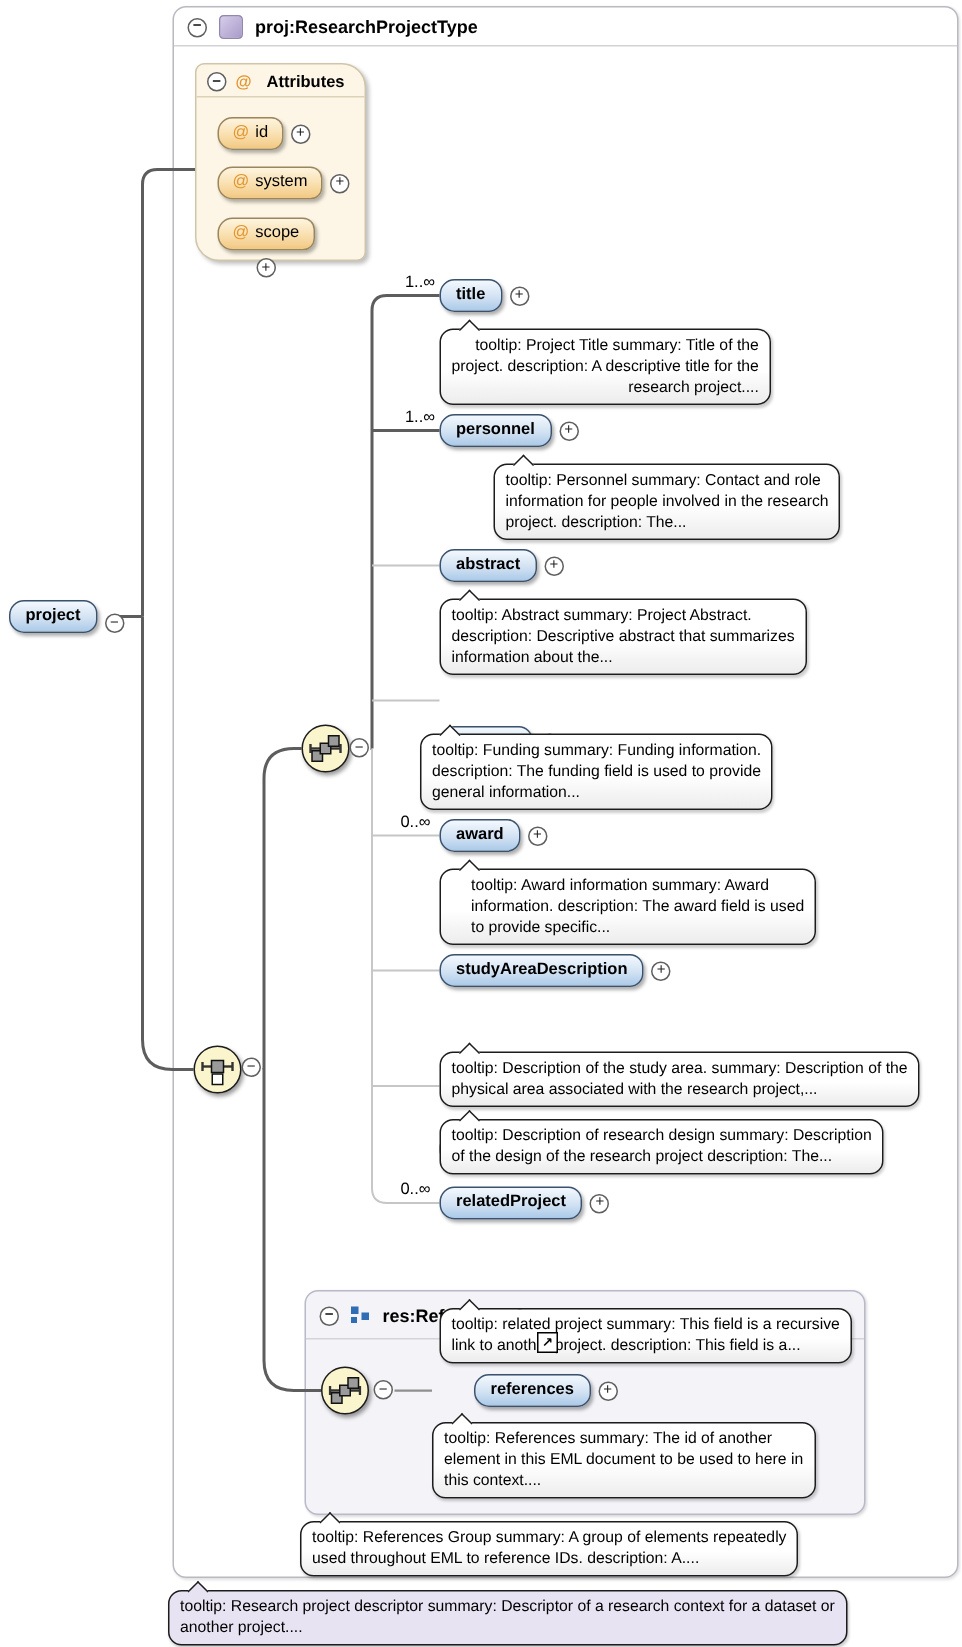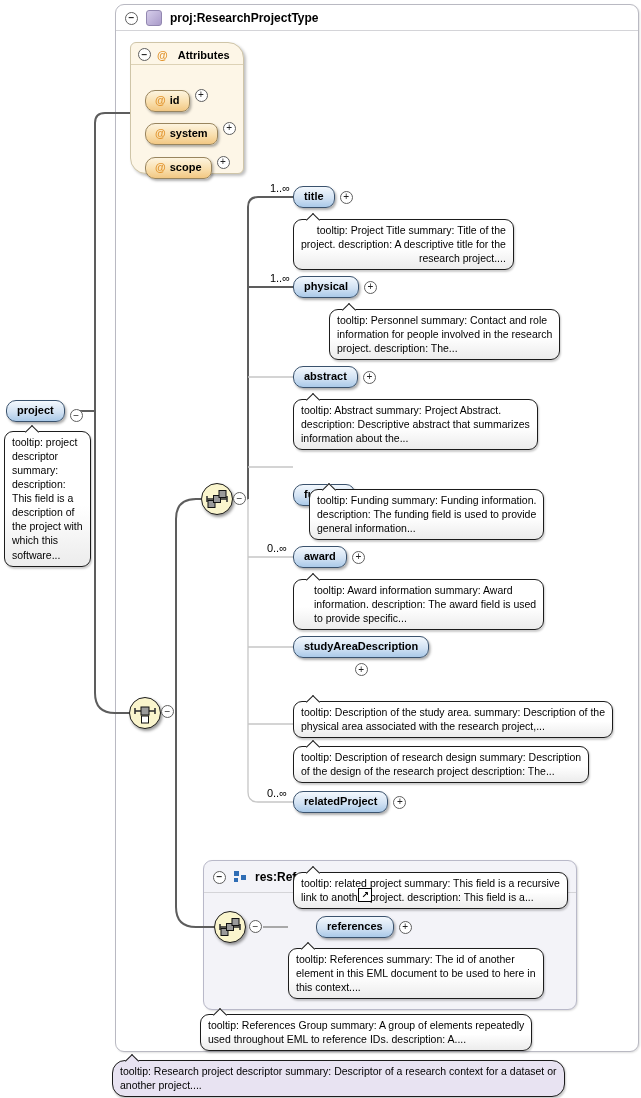--- a/index.html
+++ b/index.html
@@ -24,24 +24,24 @@
   #wires { position:absolute; left:0; top:0; z-index:2; }
   
   .row { position:absolute; display:flex; align-items:center; gap:5px; z-index:4; }
   .el-badge {
     display:inline-block; padding:3px 10px 4px; font-weight:bold; font-size:11px; line-height:1.2;
     background:linear-gradient(180deg,#f3f8fd 0%,#d2e2f3 55%,#aac9e8 100%);
     border:1px solid #3a526d; border-radius:10px 9px 9px 10px;
     box-shadow:1.5px 2px 2.5px rgba(0,0,0,.32); white-space:nowrap;
   }
   .attr-badge {
-    display:inline-block; padding:3px 9px 4px; font-weight:bold; font-size:11px; line-height:1.2;
+    display:inline-block; padding:3px 9px 4px; font-weight:normal; font-size:11px; line-height:1.2;
     background:linear-gradient(180deg,#fdf4df 0%,#f9dfae 55%,#f2c883 100%);
     border:1px solid #99855e; border-radius:10px 8px 8px 10px;
-    box-shadow:1.5px 2px 2.5px rgba(0,0,0,.3); white-space:nowrap;margin-top:12px;
+    box-shadow:1.5px 2px 2.5px rgba(0,0,0,.3); white-space:nowrap;
   }
   .at { color:#e2952f; margin-right:4px; }
   
   .toggle {
     width:13px; height:13px; border:1px solid #5f5f5f; border-radius:50%;
     background:#fff; display:flex; align-items:center; justify-content:center;
     font-size:10px; line-height:1; color:#222; flex:0 0 auto; box-sizing:border-box;
   }
   .abs { position:absolute; z-index:5; }
   
@@ -137,38 +137,29 @@
   </svg>
 
   <div class="row" style="left:145px; top:78px;">
     <span class="attr-badge"><span class="at">@</span><span>id</span></span>
     <span class="toggle">+</span>
   </div>
   <div class="row" style="left:145px; top:111px;">
     <span class="attr-badge"><span class="at">@</span><span>system</span></span>
     <span class="toggle">+</span>
   </div>
-  <div class="row" style="left:145px; top:145px;">
+  <div class="row" style="left:145px; top:145px;flex-direction:column;">
     <span class="attr-badge"><span class="at">@</span><span>scope</span></span>
     <span class="toggle">+</span>
   </div>
 
   <div class="row" style="left:6px; top:400px;align-items:flex-end;">
     <span class="el-badge">project</span>
     <span class="toggle">−</span>
   </div>
-  <div class="bubble tail-far" style="left:4px; top:431px;">tooltip: project
-descriptor
-summary:
-description:
-This field is a
-description of
-the project with
-which this
-software...</div>
 
   <div class="comp" style="left:129px; top:697px;">
     <svg width="22" height="22">
       <g stroke="#333" stroke-width="1.6" fill="none">
         <path d="M1,9 H21"></path>
           <path d="M1,6 V12"></path>
           <path d="M21,6 V12"></path>
       </g>
       <rect x="7" y="5" width="8" height="8" fill="#9a9a9a" stroke="#111"></rect>
       <rect x="7.5" y="14" width="7" height="7" fill="#fff" stroke="#111"></rect>
@@ -211,52 +202,52 @@
 
   <div class="row" style="left:293px; top:186px;">
     <span class="el-badge">title</span>
     <span class="toggle">+</span>
   </div>
   <div class="bubble" style="left:293px; top:219px;text-align:right;">tooltip: Project Title summary: Title of the
 project. description: A descriptive title for the
 research project....</div>
 
   <div class="row" style="left:293px; top:276px;">
-    <span class="el-badge">physical</span>
+    <span class="el-badge">personnel</span>
     <span class="toggle">+</span>
   </div>
   <div class="bubble" style="left:293px; top:309px;margin-left:36px;">tooltip: Personnel summary: Contact and role
 information for people involved in the research
 project. description: The...</div>
 
   <div class="row" style="left:293px; top:366px;">
     <span class="el-badge">abstract</span>
     <span class="toggle">+</span>
   </div>
   <div class="bubble" style="left:293px; top:399px;">tooltip: Abstract summary: Project Abstract.
 description: Descriptive abstract that summarizes
 information about the...</div>
 
   <div class="row" style="left:293px; top:484px;">
     <span class="el-badge">funding</span>
     <span class="toggle">+</span>
   </div>
-  <div class="bubble" style="left:309px; top:489px;">tooltip: Funding summary: Funding information.
+  <div class="bubble" style="left:280px; top:489px;">tooltip: Funding summary: Funding information.
 description: The funding field is used to provide
 general information...</div>
 
   <div class="row" style="left:293px; top:546px;">
     <span class="el-badge">award</span>
     <span class="toggle">+</span>
   </div>
   <div class="bubble" style="left:293px; top:579px;padding-left:20px;">tooltip: Award information summary: Award
 information. description: The award field is used
 to provide specific...</div>
 
-  <div class="row" style="left:293px; top:636px;flex-direction:column;">
+  <div class="row" style="left:293px; top:636px;">
     <span class="el-badge">studyAreaDescription</span>
     <span class="toggle">+</span>
   </div>
   <div class="bubble" style="left:293px; top:669px;margin-top:32px;">tooltip: Description of the study area. summary: Description of the
 physical area associated with the research project,...</div>
 
   <div class="row" style="left:293px; top:755px;">
     <span class="el-badge">designDescription</span>
     <span class="toggle">+</span>
   </div>
@@ -273,16 +264,16 @@
   <div class="row" style="left:288px; top:916px;padding-left:28px;">
     <span class="el-badge">references</span>
     <span class="toggle">+</span>
   </div>
   <div class="bubble" style="left:200px; top:1014px;">tooltip: References Group summary: A group of elements repeatedly
 used throughout EML to reference IDs. description: A....</div>
 
   <div class="bubble" style="left:288px; top:948px;">tooltip: References summary: The id of another
 element in this EML document to be used to here in
 this context....</div>
-  <div class="bubble lav" style="left:112px; top:1060px;border-radius:13px;">tooltip: Research project descriptor summary: Descriptor of a research context for a dataset or
+  <div class="bubble lav" style="left:112px; top:1060px;">tooltip: Research project descriptor summary: Descriptor of a research context for a dataset or
 another project....</div>
 
 </div>
 
 </body></html>

